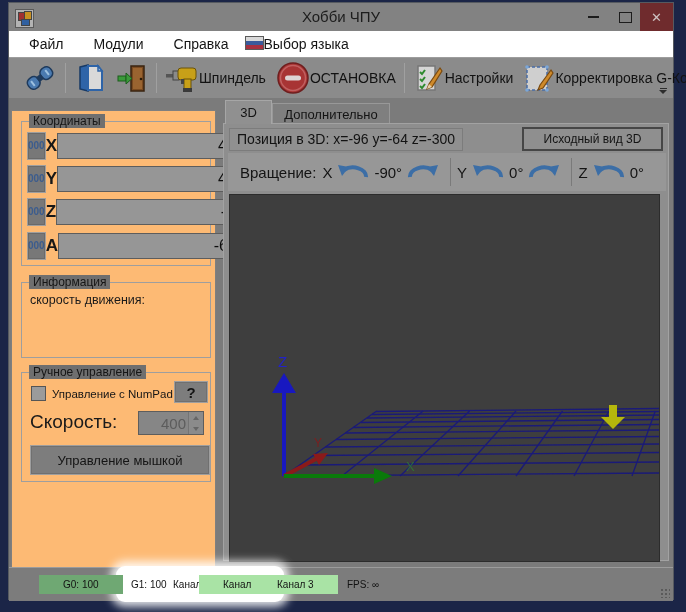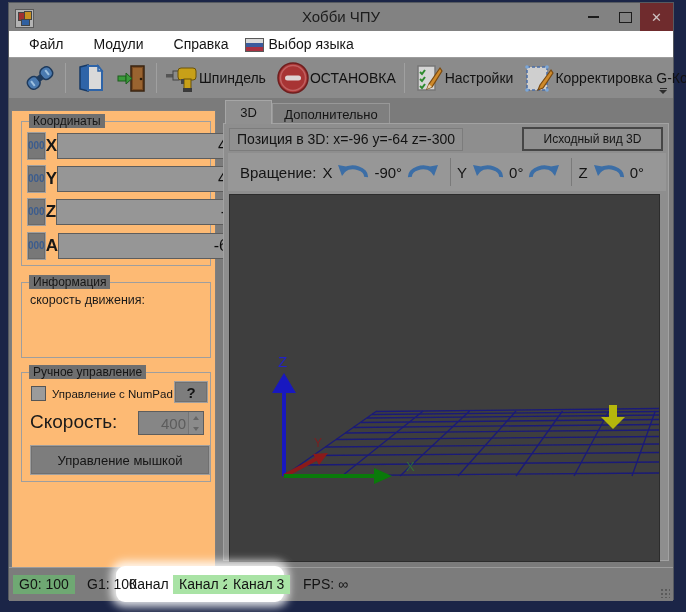--- a/index.html
+++ b/index.html
@@ -11,21 +11,21 @@
   .app-icon .sq{position:absolute;}
   .title{position:absolute;left:0;top:0;width:100%;height:28px;line-height:28px;text-align:center;font-size:15px;color:#1d1d1d;}
   .winbtn{position:absolute;top:0;height:28px;width:32px;display:flex;align-items:center;justify-content:center;}
   .btn-min{right:64px;} .btn-max{right:32px;} 
   .btn-close{right:0;width:33px;background:#6f2b2d;color:#cfc2c2;font-size:13px;}
   .glyph-min{width:11px;height:2px;background:#1c1c1c;}
   .glyph-max{width:11px;height:9px;border:1.5px solid #1c1c1c;}
   
   .menubar{position:absolute;left:0;top:28px;width:100%;height:26px;background:#ffffff;display:flex;align-items:center;font-size:14px;color:#141414;}
   .menu-item{padding:0 10px;margin-left:10px;}
-  .menu-lang{display:flex;align-items:flex-end;gap:5px;margin-left:6px;}
+  .menu-lang{display:flex;align-items:flex-start;margin-left:6px;}
   .flag{width:17px;height:12px;border:1px solid #5a5a5a;display:flex;flex-direction:column;}
   .flag div{flex:1;}
   
   .toolbar{position:absolute;left:0;top:54px;width:100%;height:40px;background:#8b8b8b;border-top:1px solid #9d9d9d;border-bottom:1px solid #6e6e6e;display:flex;align-items:center;}
   .grip{width:4px;height:28px;margin-left:5px;margin-right:4px;background-image:repeating-linear-gradient(#9f9f9f 0 2px,#6a6a6a 2px 4px);width:3px;}
   .tbtn{display:flex;align-items:center;gap:0;padding:2px 5px;height:34px;}
   .tsep{width:1px;height:30px;background:#6f6f6f;border-right:1px solid #a0a0a0;margin:0 3px;}
   .tlabel{font-size:14px;color:#121212;white-space:nowrap;}
   .overflow{position:absolute;right:4px;bottom:4px;width:12px;display:flex;flex-direction:column;align-items:center;gap:1px;}
   .overflow .bar{width:7px;height:1.5px;background:#2d2d2d;}
@@ -58,21 +58,21 @@
   .tab-content{position:absolute;left:0;top:23px;width:446px;height:438px;background:#8e8e8e;border:1px solid #a2a2a2;box-sizing:border-box;}
   .pos-label{position:absolute;left:5px;top:4px;width:234px;height:23px;background:#909090;border:1px solid #7c7c7c;box-sizing:border-box;text-align:center;line-height:21px;font-size:14px;color:#121212;}
   .reset-btn{position:absolute;left:298px;top:3px;width:141px;height:24px;background:#8f8f8f;border:2px solid #464646;box-sizing:border-box;font-size:12px;color:#141414;display:flex;align-items:center;justify-content:center;}
   .rot-row{position:absolute;left:4px;top:29px;width:438px;height:38px;background:#979797;display:flex;align-items:center;font-size:15px;color:#141414;}
   .rot-sep{width:1px;height:28px;background:#7a7a7a;margin:0 6px;}
   .rot-arrow{margin:0 5px;display:flex;align-items:center;}
   .canvas3d{position:absolute;left:5px;top:70px;width:431px;height:368px;background:#3e3e3e;border:1px solid #2c2c2c;box-sizing:border-box;}
   
   .statusbar{position:absolute;left:0;top:564px;width:100%;height:33px;background:#7c7c7c;border-top:1px solid #9c9c9c;}
   .glow{position:absolute;left:107px;top:-2px;width:168px;height:36px;background:#ffffff;border-radius:9px;box-shadow:0 0 9px 5px rgba(255,255,255,0.85);}
-  .st-item{position:absolute;top:7px;height:19px;line-height:19px;font-size:14px;color:#131313;padding:0 6px;}
+  .st-item{position:absolute;top:7px;height:19px;line-height:19px;font-size:10px;color:#131313;padding:0 24px;margin-left:26px;}
   .grip-dots{position:absolute;right:3px;bottom:3px;width:10px;height:10px;background-image:radial-gradient(circle at 2px 2px,#5a5a5a 1px,transparent 1.2px);background-size:4px 4px;}
 </style>
 </head>
 <body>
 
 <div id="root">
   <div class="window">
 
     <div class="titlebar">
       <div class="app-icon">

